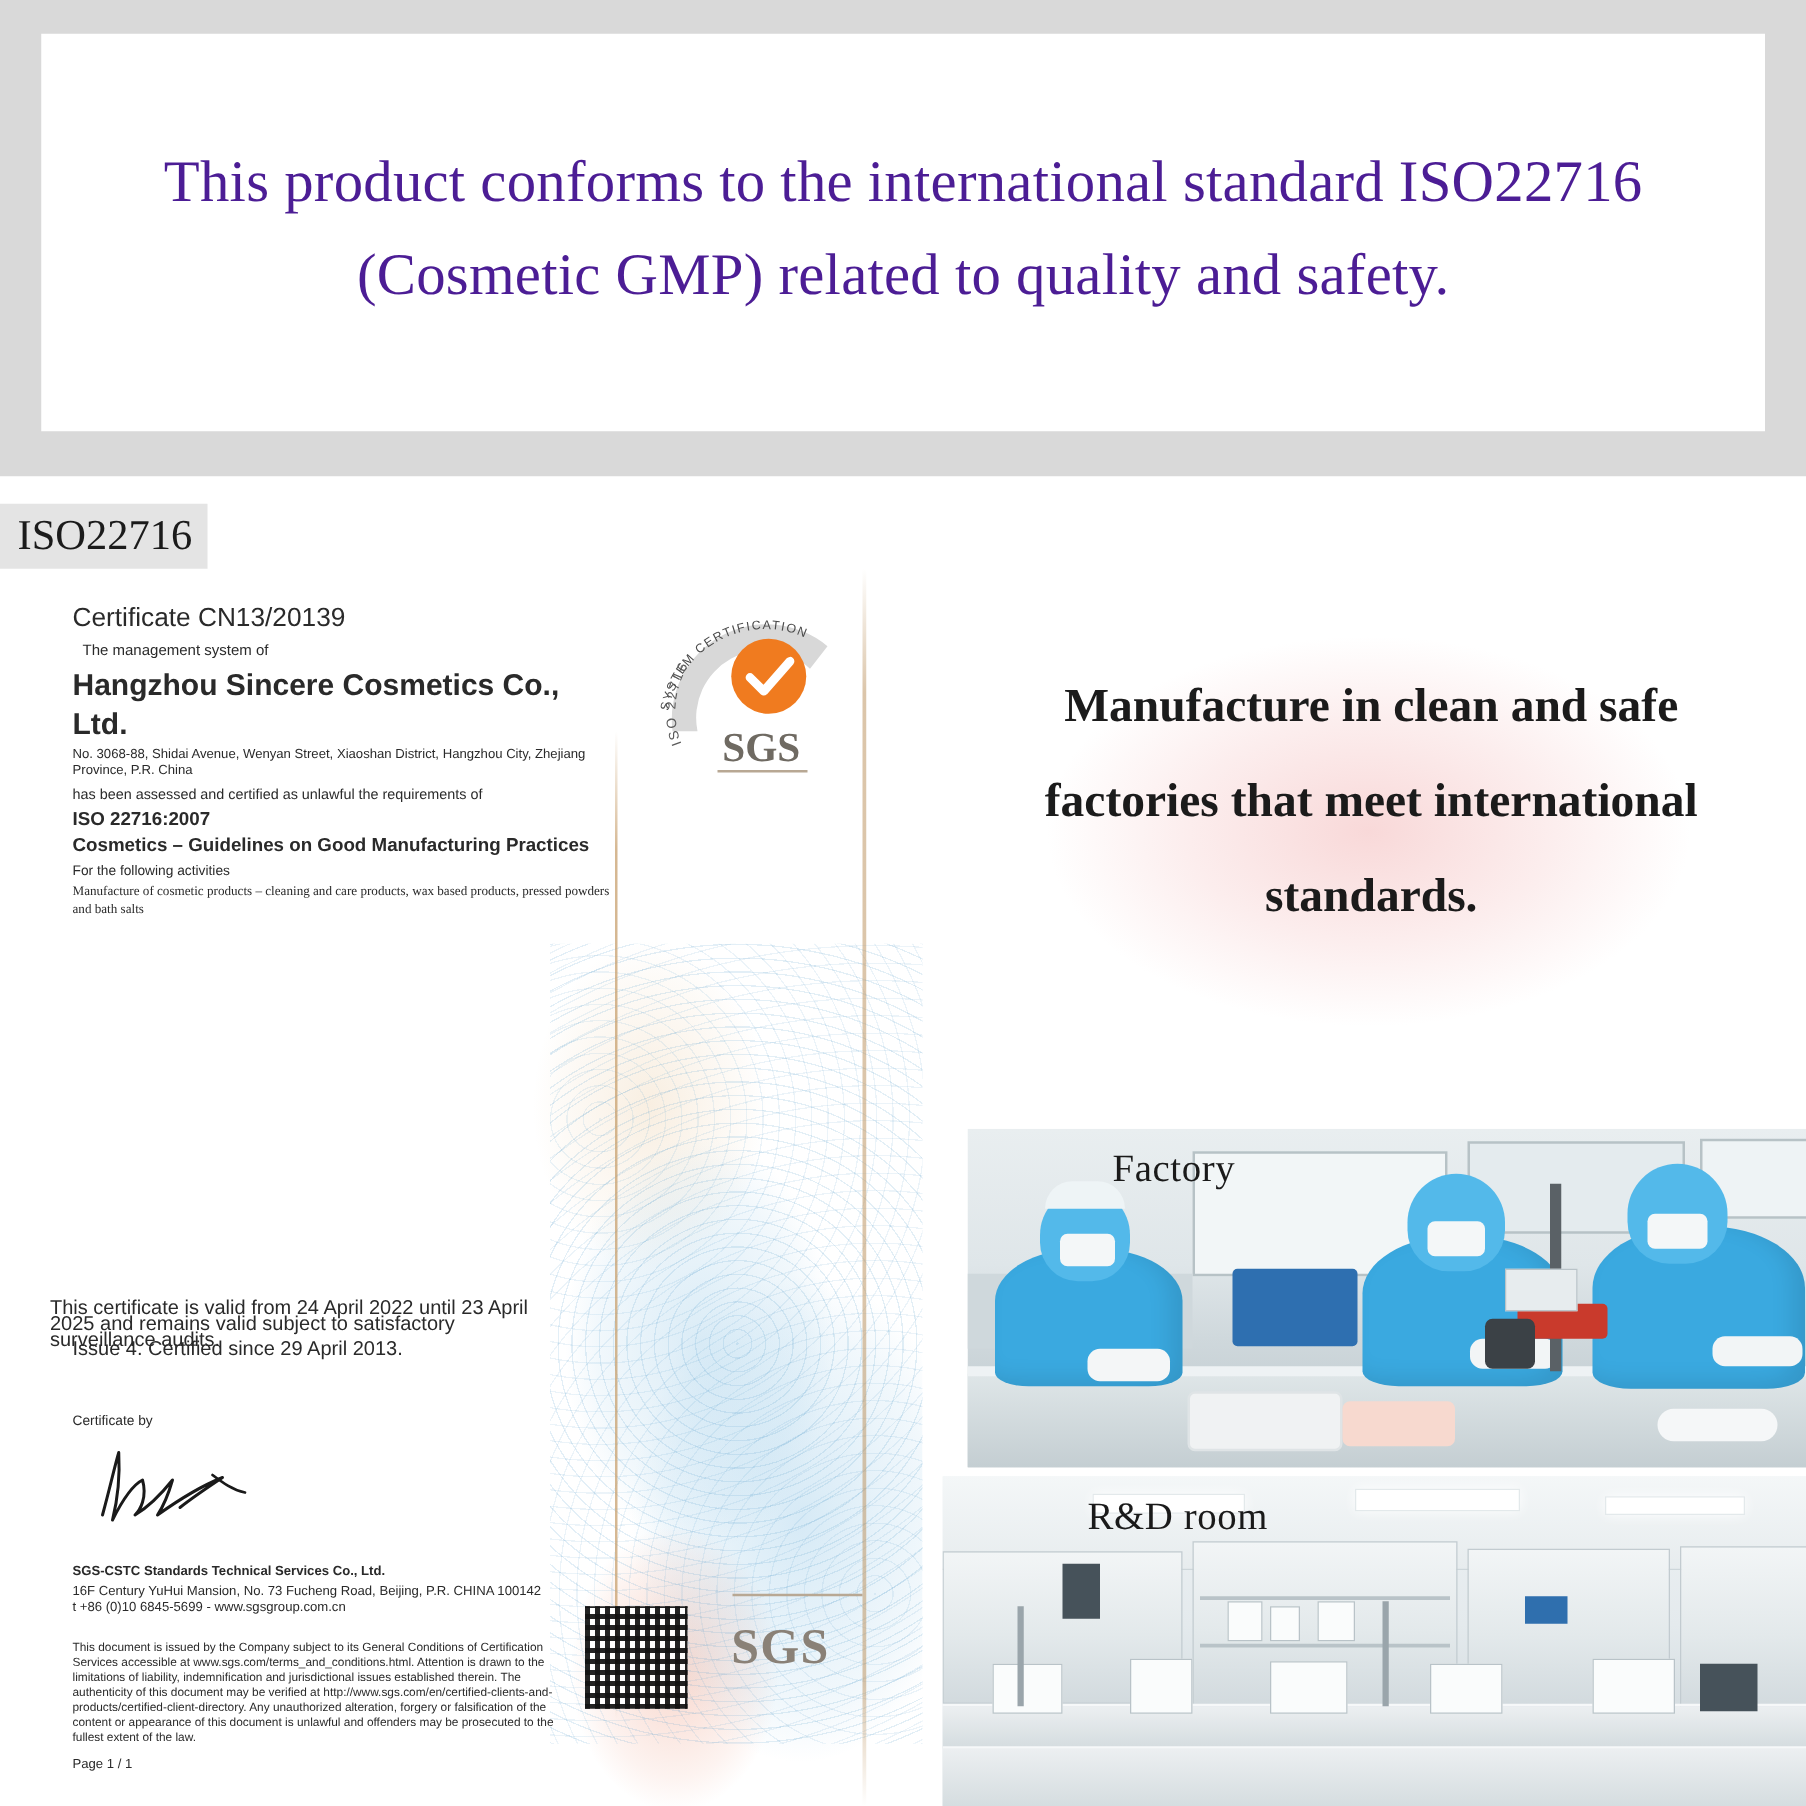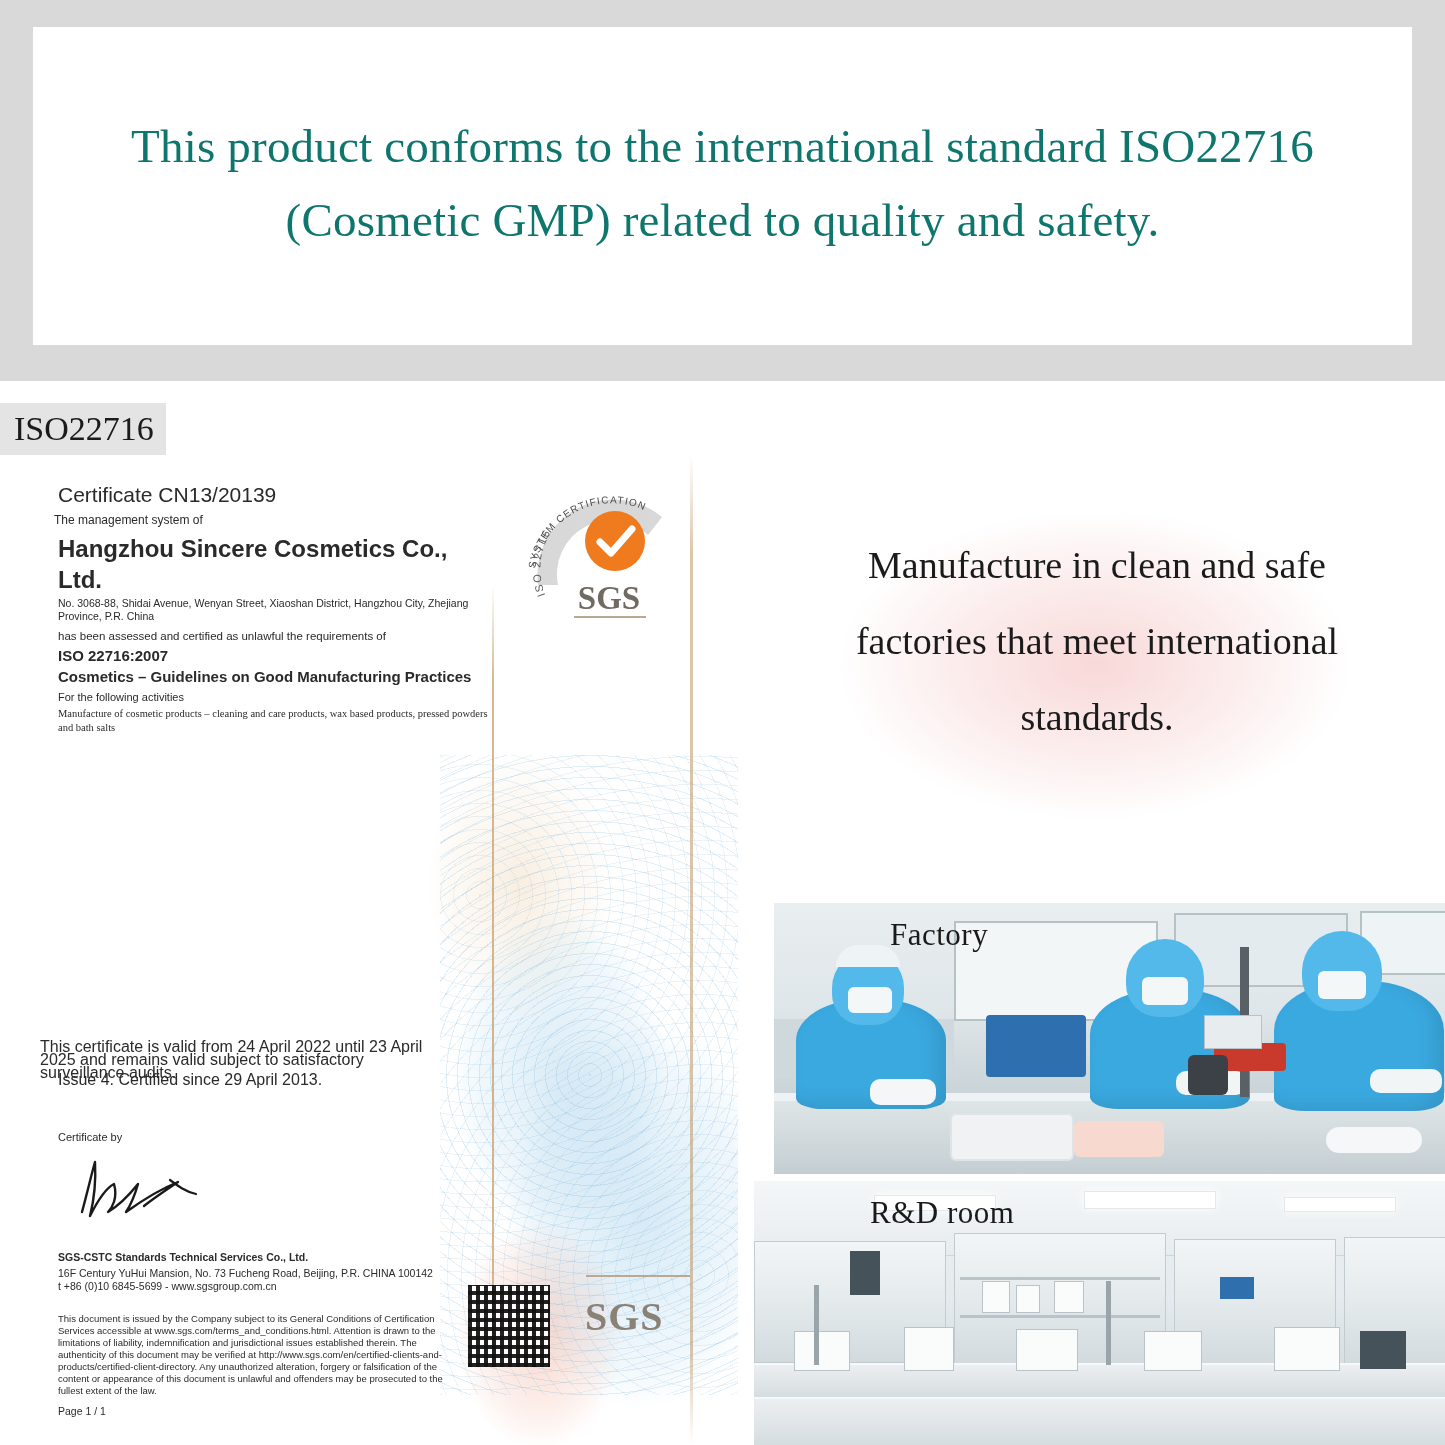--- a/index.html
+++ b/index.html
@@ -42,21 +42,21 @@
     align-items: flex-start;
     justify-content: center;
   }
   .banner-text {
     margin-top: 82px;
     width: 1220px;
     text-align: center;
     font-family: "Liberation Serif", serif;
     font-size: 47px;
     line-height: 74px;
-    color: #0f766e;
+    color: #4c1d95;
     letter-spacing: 0.2px;
   }
 
   
   .section-label {
     position: absolute;
     left: 0;
     top: 403px;
     background: #e4e4e4;
     color: #1b1b1b;
@@ -122,21 +122,21 @@
     position: absolute;
     left: 690px;
     top: 0;
     width: 3px;
     height: 990px;
     background: linear-gradient(to bottom, rgba(190,150,100,0) 0%, rgba(190,150,100,0.55) 10%, rgba(190,150,100,0.55) 90%, rgba(190,150,100,0) 100%);
   }
 
   .cert-text { position: absolute; color: #2a2a2a; font-family: "Liberation Sans", sans-serif; }
   .c-no       { left: 58px; top: 28px;  font-size: 21px; }
-  .c-mgmt     { left: 54px; top: 58px;  font-size: 12px; }
+  .c-mgmt     { left: 66px; top: 58px;  font-size: 12px; }
   .c-company  { left: 58px; top: 78px;  font-size: 24px; font-weight: bold; line-height: 31px; width: 420px; }
   .c-addr     { left: 58px; top: 142px; font-size: 10.5px; width: 420px; line-height: 13px; }
   .c-assessed { left: 58px; top: 175px; font-size: 11.5px; }
   .c-std      { left: 58px; top: 192px; font-size: 15px; font-weight: bold; }
   .c-stdname  { left: 58px; top: 213px; font-size: 15px; font-weight: bold; }
   .c-actlbl   { left: 58px; top: 236px; font-size: 11px; }
   .c-activities { left: 58px; top: 252px; font-size: 10.5px; width: 430px; line-height: 14px; font-family: Liberation Serif, serif; }
 
   .c-valid   { left: 40px; top: 585px; font-size: 16px; width: 410px; line-height: 13px; }
   .c-issue   { left: 58px; top: 616px; font-size: 16px; }
@@ -215,20 +215,21 @@
   .right-text {
     position: absolute;
     left: 72px;
     top: 72px;
     width: 560px;
     text-align: center;
     font-family: "Liberation Serif", serif;
     font-size: 38px;
     line-height: 76px;
     color: #1b1b1b;
+    font-weight: bold;
   }
 
   .photo {
     position: absolute;
     left: 9px;
     width: 691px;
     overflow: hidden;
   }
   .photo-factory { top: 448px; height: 271px; margin-left: 20px; }
   .photo-rd      { top: 726px; height: 264px; }

